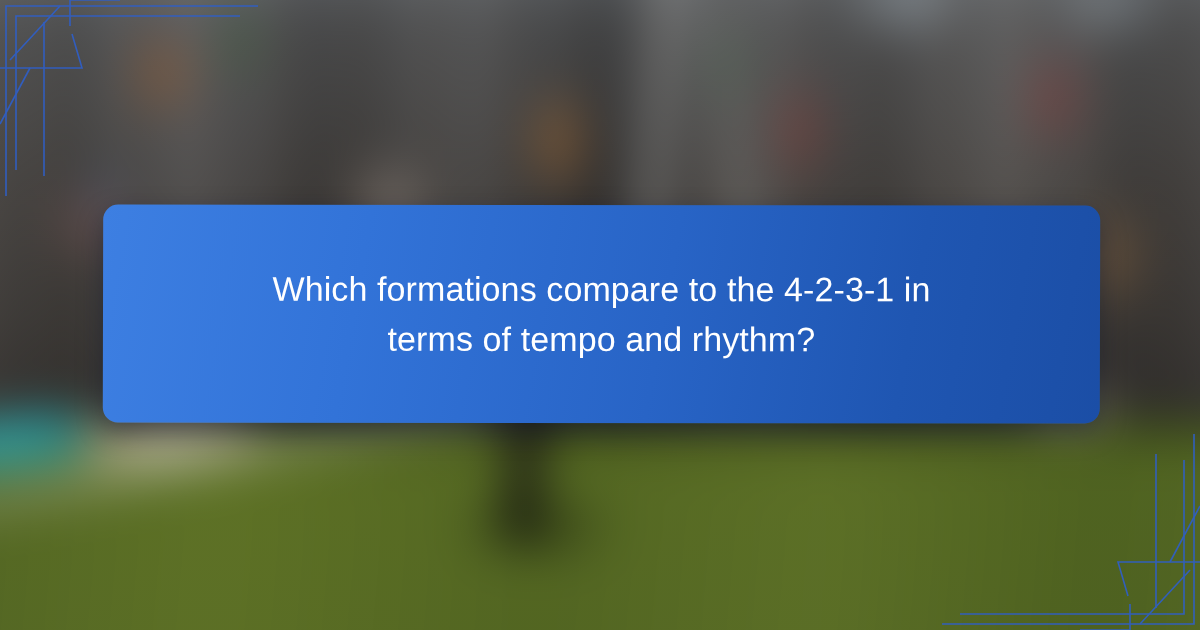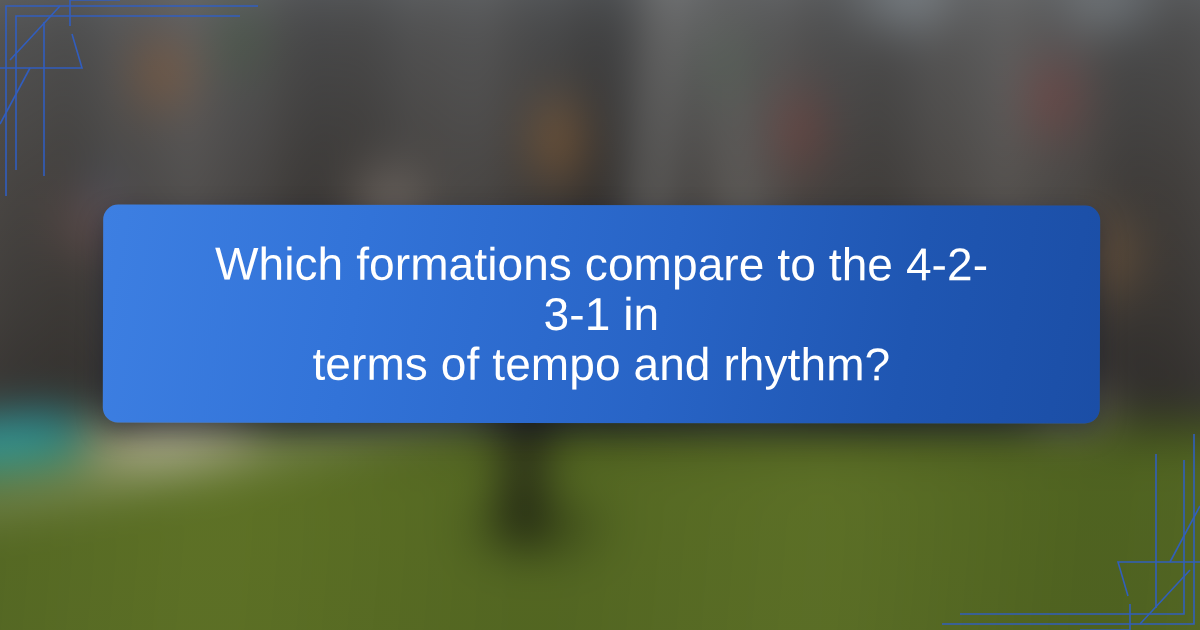--- a/index.html
+++ b/index.html
@@ -219,21 +219,21 @@
     box-shadow: 0 10px 26px rgba(4,14,36,0.38);
     display: flex;
     align-items: center;
     justify-content: center;
     overflow: hidden;
   }
   .card-text {
     width: 790px;
     text-align: center;
     color: #ffffff;
-    font-size: 46px;
+    font-size: 34px;
     line-height: 50px;
     font-weight: 400;
     letter-spacing: 0.1px;
     white-space: pre-line;
   }
 </style>
 </head>
 <body>
 
 <div id="stage">

